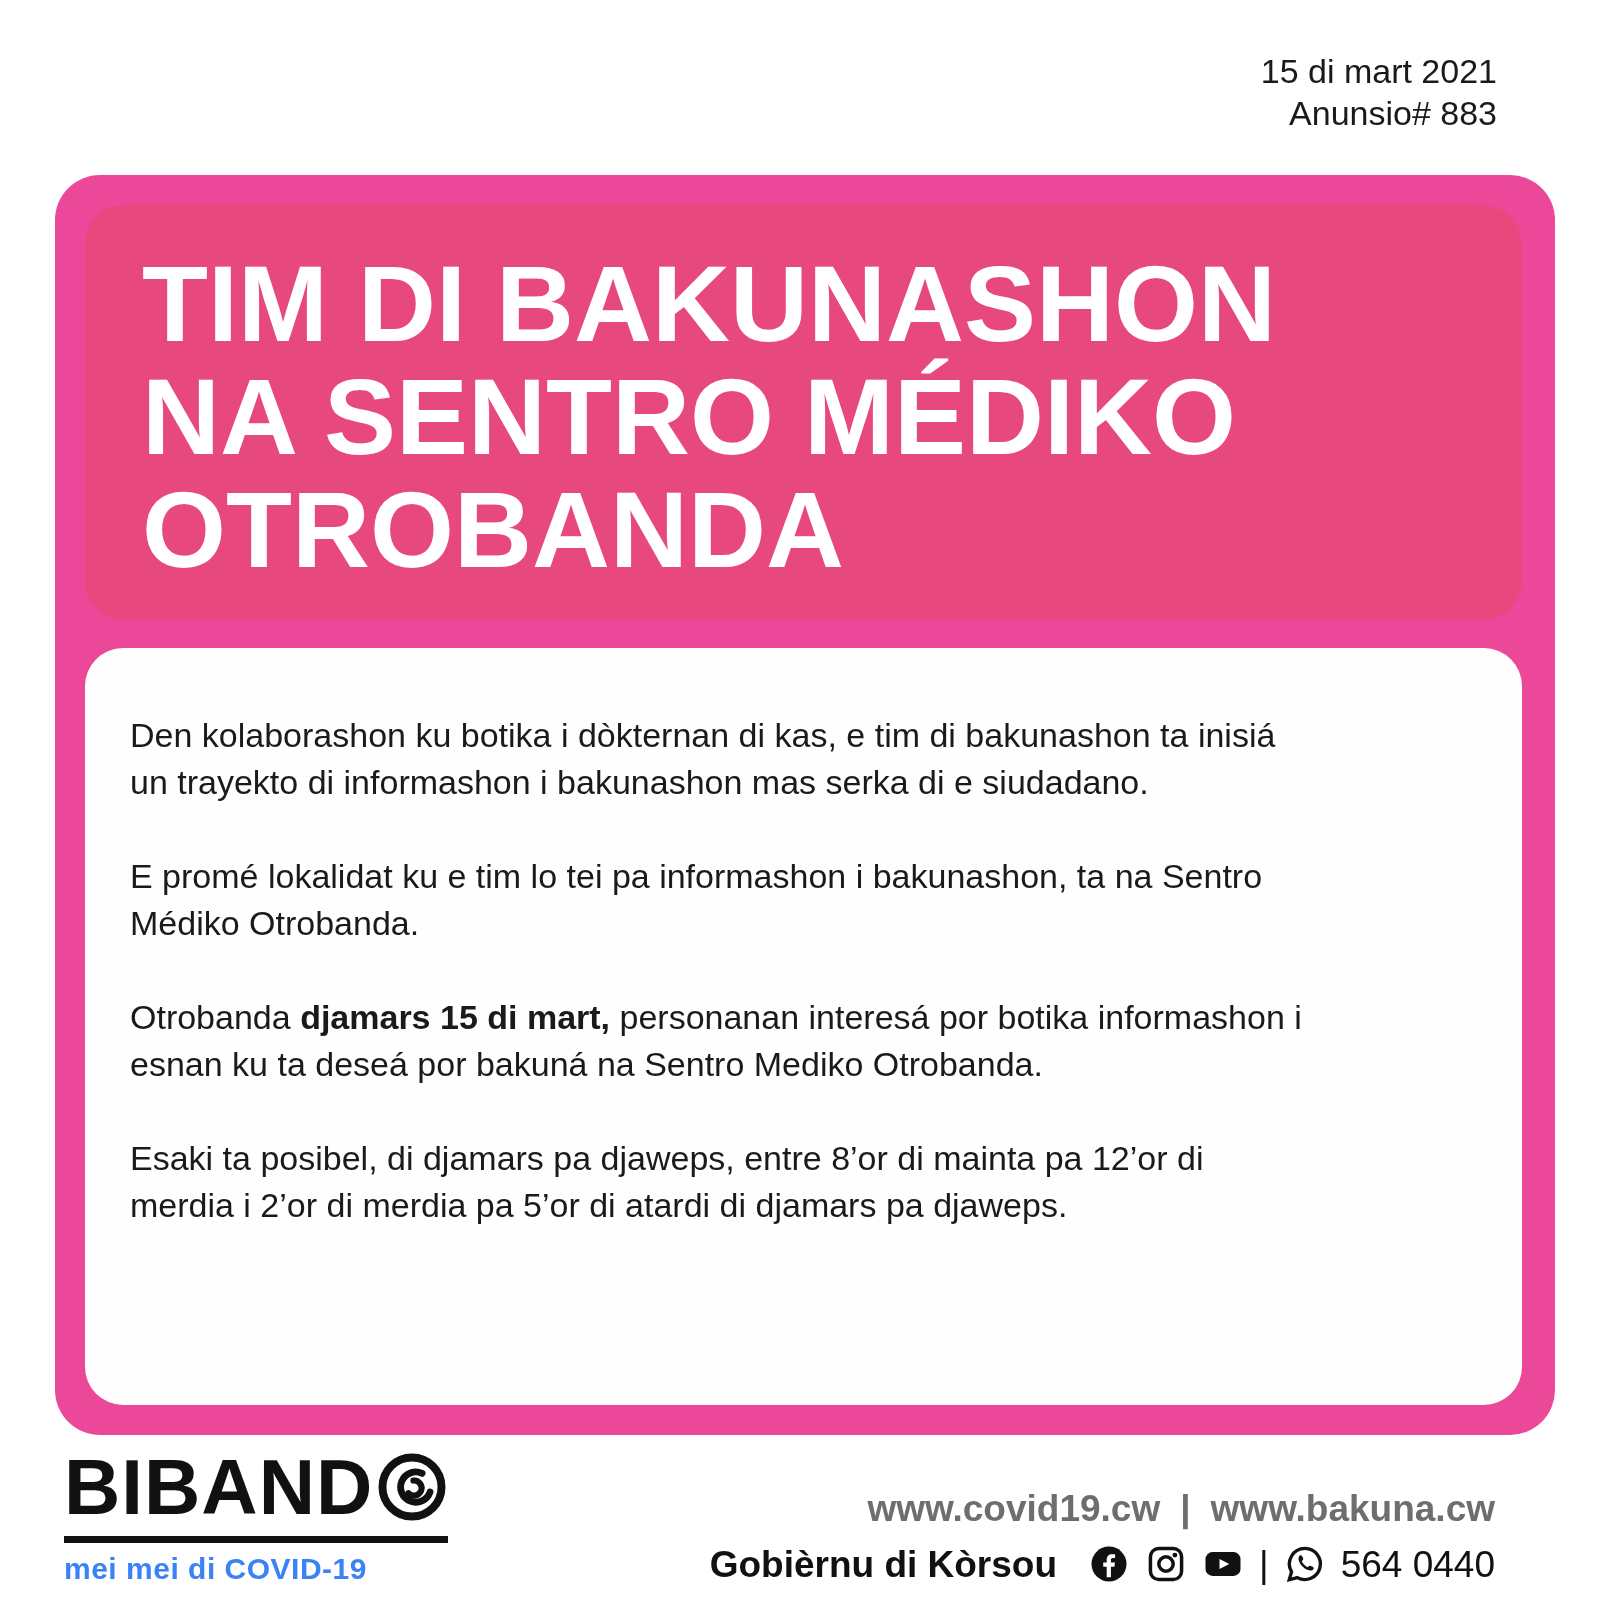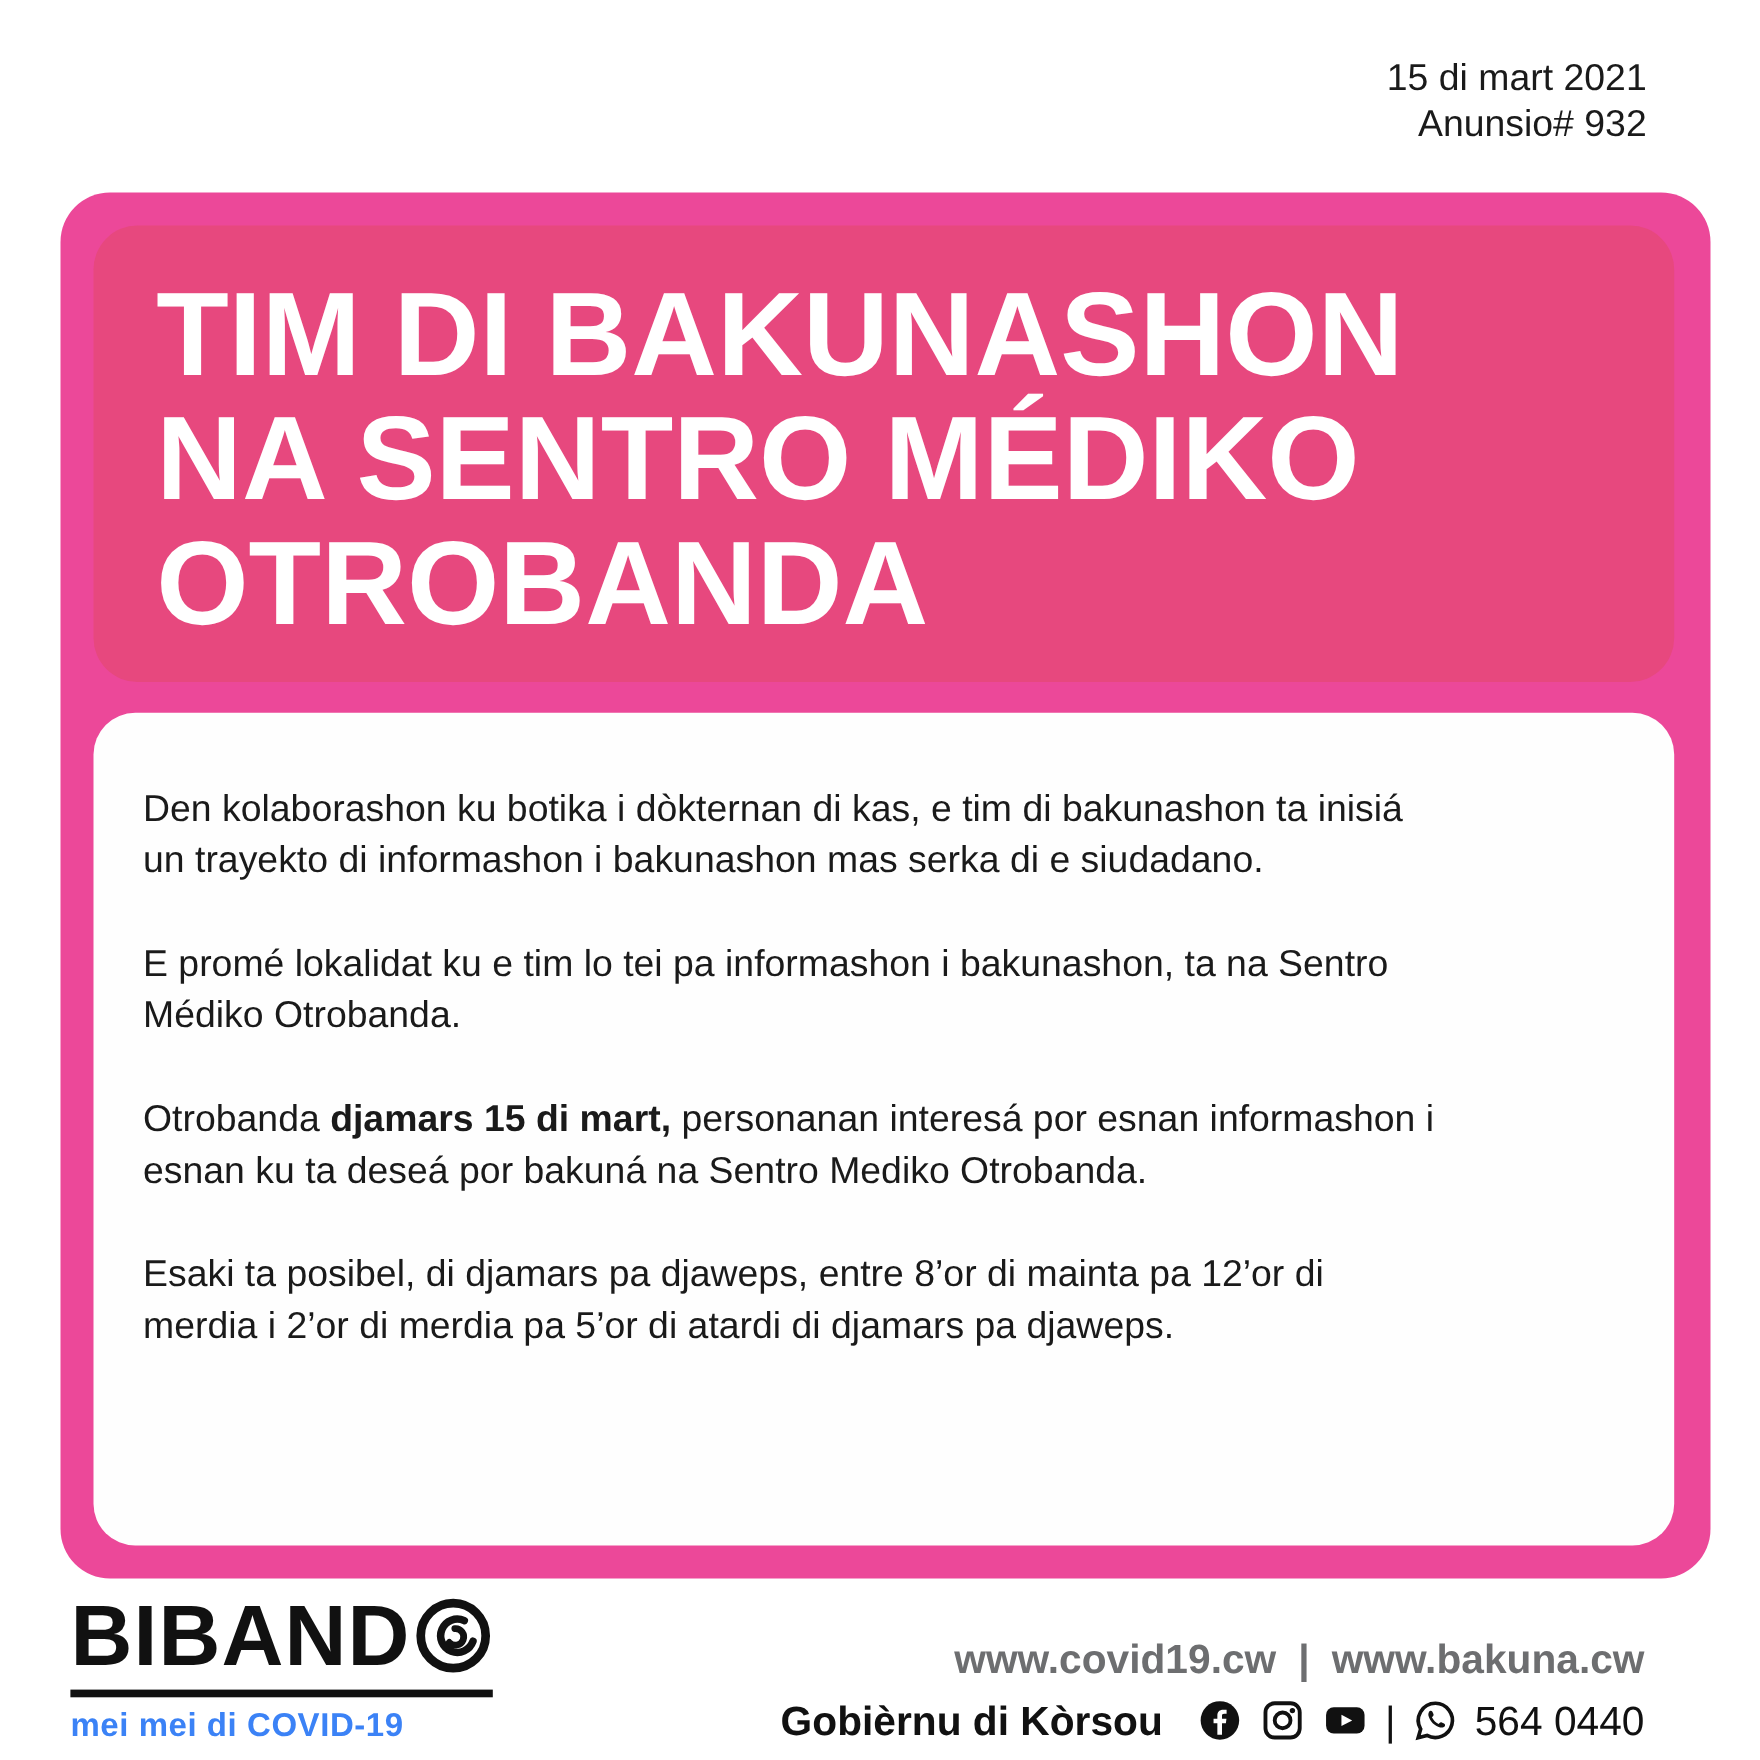--- a/index.html
+++ b/index.html
@@ -47,42 +47,42 @@
   .pipe-gray{color:#6D6E70;}
   .wa-number{font-weight:400;}
 </style>
 </head>
 <body>
 
 <div class="poster">
 
   <div class="date-block">
     <div>15 di mart 2021</div>
-    <div>Anunsio# 932</div>
+    <div>Anunsio# 883</div>
   </div>
 
   <div class="panel">
 
     <div class="pink-header">
       <span class="headline-line">TIM DI BAKUNASHON</span>
       <span class="headline-line">NA SENTRO MÉDIKO</span>
       <span class="headline-line">OTROBANDA</span>
     </div>
 
     <div class="card">
       <p>
         <span class="line">Den kolaborashon ku botika i dòkternan di kas, e tim di bakunashon ta inisiá</span>
         <span class="line">un trayekto di informashon i bakunashon mas serka di e siudadano.</span>
       </p>
       <p>
         <span class="line">E promé lokalidat ku e tim lo tei pa informashon i bakunashon, ta na Sentro</span>
         <span class="line">Médiko Otrobanda.</span>
       </p>
       <p>
-        <span class="line"><span>Otrobanda </span><strong>djamars 15 di mart,</strong><span> personanan interesá por esnan informashon i</span></span>
+        <span class="line"><span>Otrobanda </span><strong>djamars 15 di mart,</strong><span> personanan interesá por botika informashon i</span></span>
         <span class="line">esnan ku ta deseá por bakuná na Sentro Mediko Otrobanda.</span>
       </p>
       <p>
         <span class="line">Esaki ta posibel, di djamars pa djaweps, entre 8’or di mainta pa 12’or di</span>
         <span class="line">merdia i 2’or di merdia pa 5’or di atardi di djamars pa djaweps.</span>
       </p>
     </div>
 
   </div>
 

